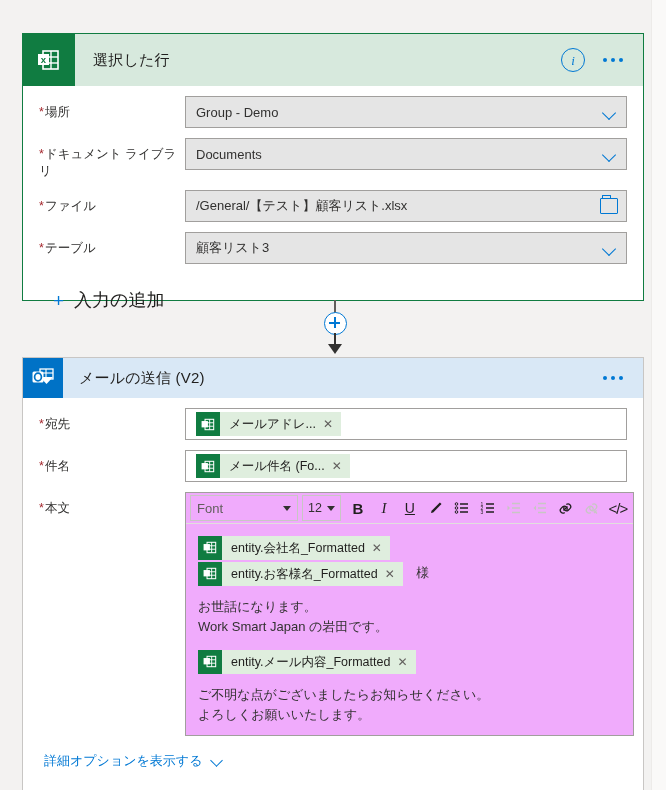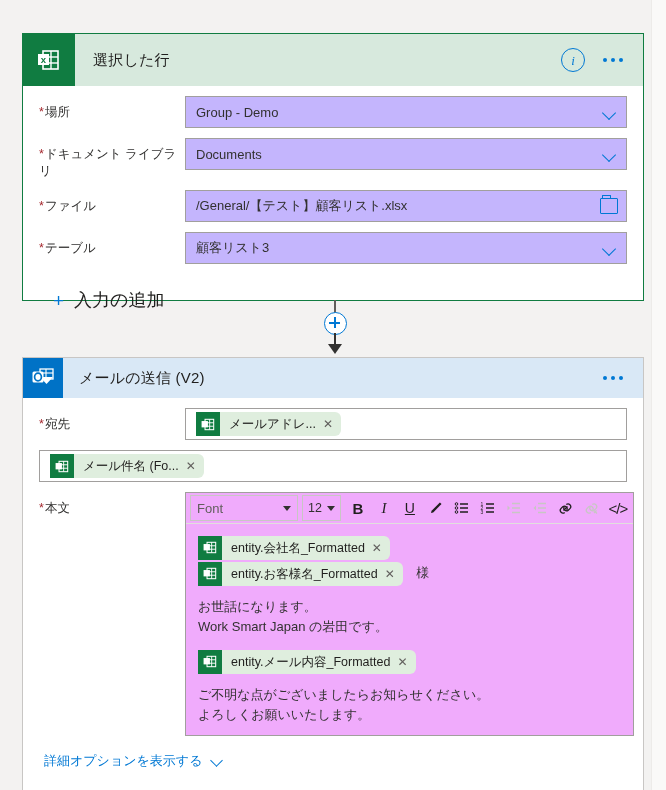--- a/index.html
+++ b/index.html
@@ -36,21 +36,21 @@
   .ellipsis i{width:4px;height:4px;border-radius:50%;background:#0078d4;display:block;}
 
   
   .form{padding:10px 16px 0 16px;}
   .row{display:flex;align-items:flex-start;margin-bottom:10px;}
   .lbl{width:146px;flex:none;font-size:12.5px;color:#323130;line-height:17px;padding-top:8px;}
   .lbl .req{color:#a4262c;margin-right:1px;}
   .ctrl{flex:1;}
 
   .input{
-    height:32px;border:1px solid #a19f9d;background:#c4b5fd;display:flex;align-items:center;
+    height:32px;border:1px solid #a19f9d;background:#e5e5e5;display:flex;align-items:center;
     padding:0 8px 0 10px;box-sizing:border-box;font-size:13px;color:#323130;cursor:text;
   }
   .input .val{flex:1;overflow:hidden;white-space:nowrap;}
   .chev{width:16px;height:16px;flex:none;position:relative;cursor:pointer;}
   .chev::before{content:"";position:absolute;left:2px;top:4px;width:9px;height:9px;
     border-right:1.6px solid #0078d4;border-bottom:1.6px solid #0078d4;transform:rotate(45deg);}
   .folder{width:16px;height:14px;flex:none;border:1.5px solid #0078d4;border-radius:1px;position:relative;cursor:pointer;}
   .folder::before{content:"";position:absolute;left:1px;top:-4px;width:7px;height:3px;
     border:1.5px solid #0078d4;border-bottom:none;border-radius:1px 1px 0 0;}
 
@@ -65,21 +65,21 @@
     border-radius:50%;background:#fff;cursor:pointer;}
   .plusbtn::before,.plusbtn::after{content:"";position:absolute;background:#0078d4;}
   .plusbtn::before{left:4px;top:9px;width:11px;height:1.6px;}
   .plusbtn::after{top:4px;left:9px;width:1.6px;height:11px;}
   .arrow-stem{position:absolute;left:21px;top:33px;width:1.8px;height:14px;background:#323130;}
   .arrow-head{position:absolute;left:15px;top:44px;width:0;height:0;
     border-left:7px solid transparent;border-right:7px solid transparent;border-top:10px solid #323130;}
 
   
   .token{display:inline-flex;align-items:center;background:#dfeede;height:24px;
-    max-width:100%;box-sizing:border-box;margin:0;cursor:pointer;vertical-align:middle;border-radius:6px;}
+    max-width:100%;box-sizing:border-box;margin:0;cursor:pointer;vertical-align:middle;}
   .token .tok-ico{width:24px;height:24px;background:#107c41;flex:none;display:flex;align-items:center;justify-content:center;}
   .token .tok-txt{padding:0 7px 0 9px;font-size:12.5px;color:#201f1e;white-space:nowrap;overflow:hidden;}
   .token .tok-x{padding:0 8px 0 0;color:#605e5c;font-size:12px;cursor:pointer;}
 
   .tokenfield{height:32px;border:1px solid #a19f9d;background:#fff;display:flex;align-items:center;padding-left:10px;box-sizing:border-box;}
 
   
   .editor{border:1px solid #a19f9d;background:#f0abfc;box-sizing:border-box;}
   .toolbar{display:flex;align-items:center;height:30px;border-bottom:1px solid #e1dfdd;padding:0 2px;}
   .tb-font{display:flex;align-items:center;justify-content:space-between;width:108px;height:26px;
@@ -230,20 +230,21 @@
                 </svg>
               </span>
               <span class="tok-txt">メールアドレ...</span>
               <span class="tok-x">✕</span>
             </span>
           </div>
         </div>
       </div>
 
       <div class="row">
+        <div class="lbl"><span class="req">*</span><span>件名</span></div>
         <div class="ctrl">
           <div class="tokenfield">
             <span class="token">
               <span class="tok-ico">
                 <svg width="15" height="15" viewBox="0 0 26 26" aria-hidden="true">
                   <rect x="7" y="4" width="15" height="18" fill="none" stroke="#ffffff" stroke-width="1.8"></rect>
                   <line x1="7" y1="10" x2="22" y2="10" stroke="#ffffff" stroke-width="1.6"></line>
                   <line x1="7" y1="16" x2="22" y2="16" stroke="#ffffff" stroke-width="1.6"></line>
                   <line x1="15" y1="4" x2="15" y2="22" stroke="#ffffff" stroke-width="1.6"></line>
                   <rect x="1" y="7" width="11" height="11" fill="#ffffff"></rect>

